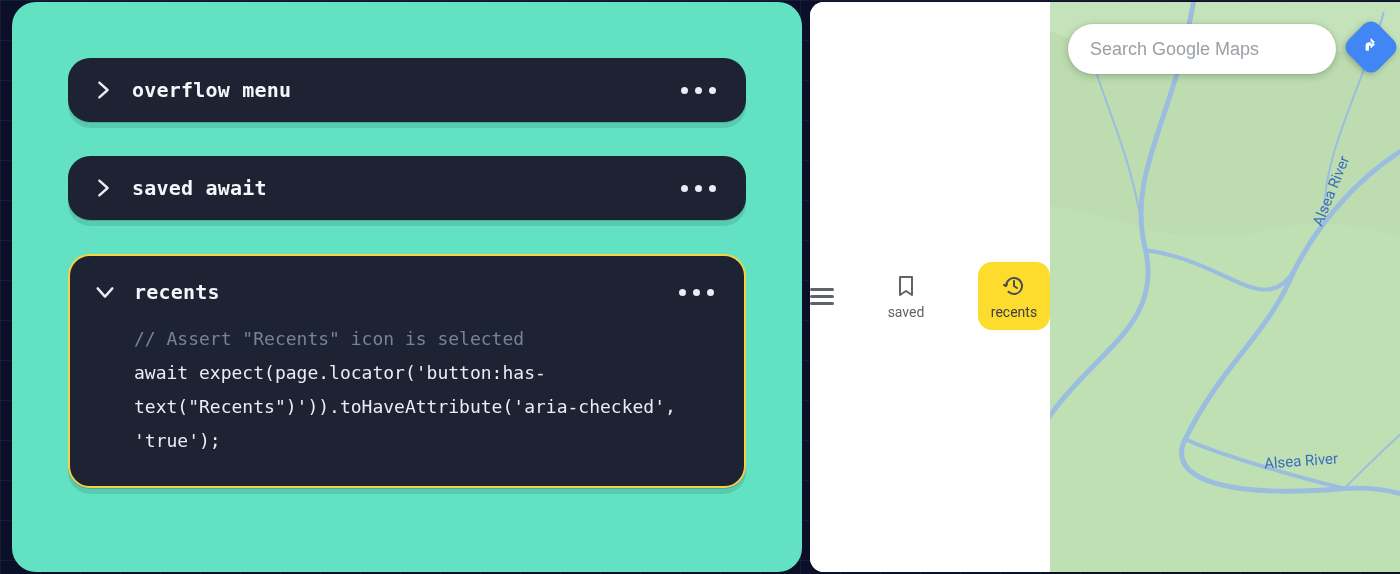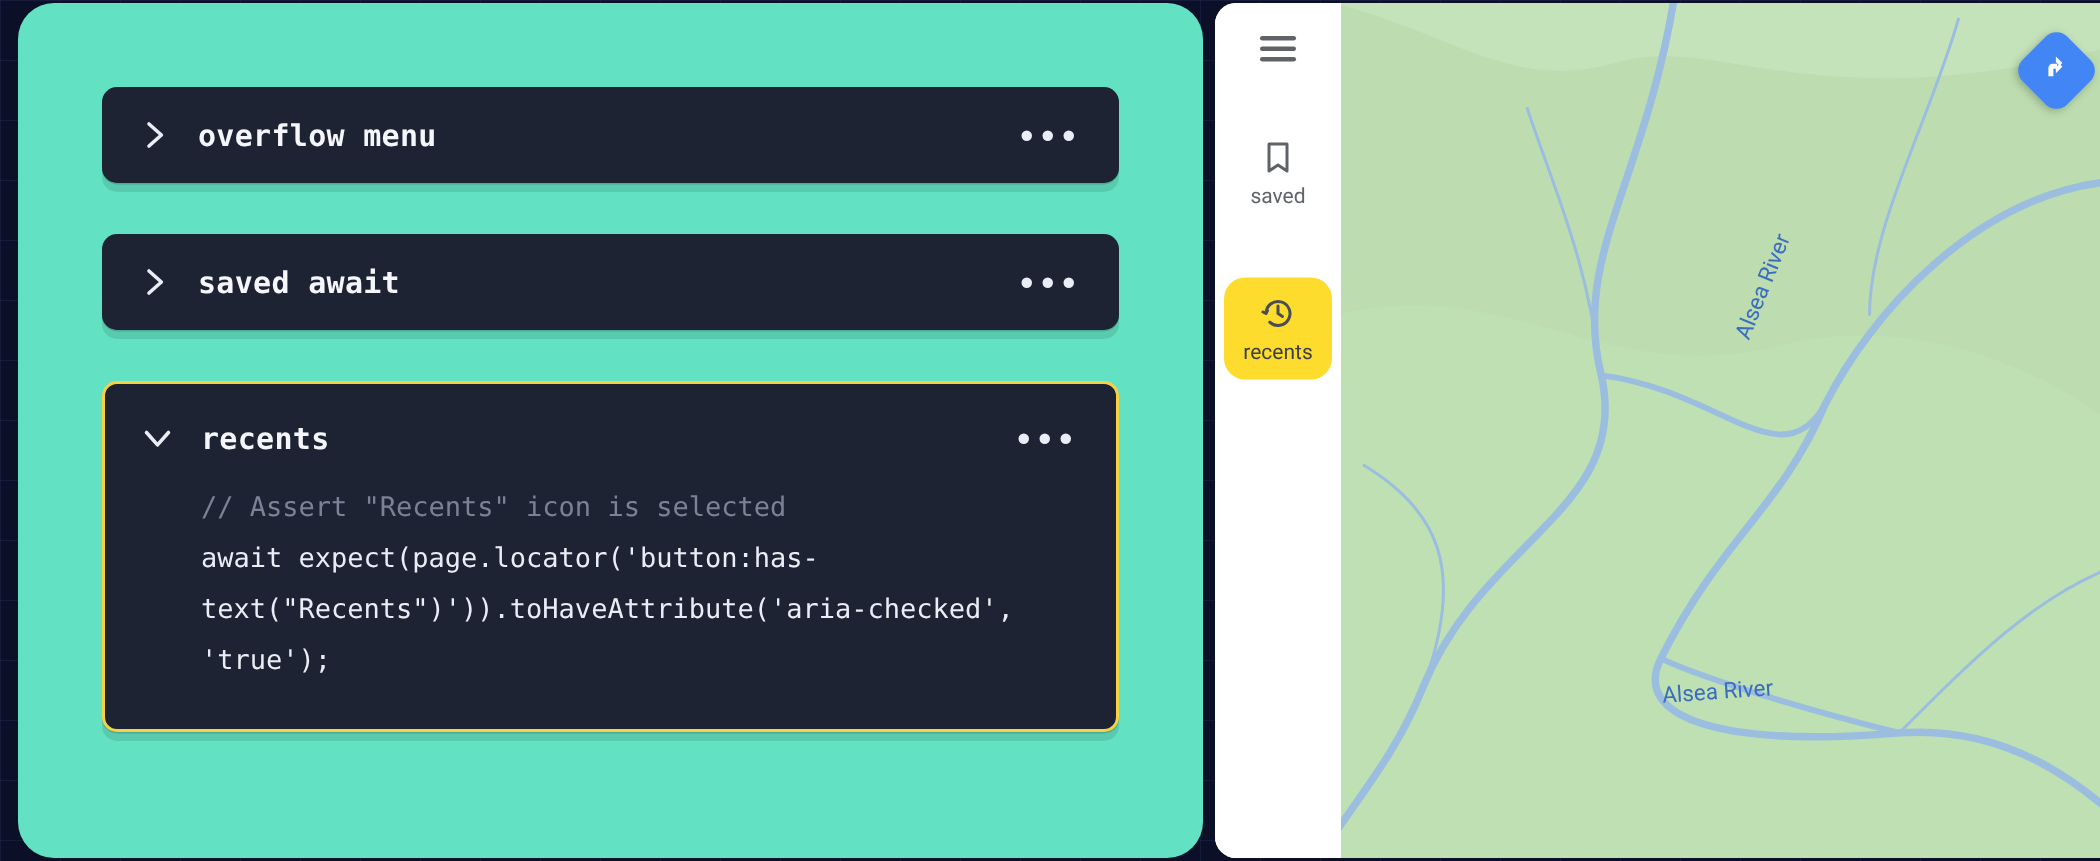--- a/index.html
+++ b/index.html
@@ -30,21 +30,21 @@
     border-radius: 24px;
     padding: 56px 56px 48px 56px;
     display: flex;
     flex-direction: column;
     gap: 34px;
   }
 
   .row {
     background: #1d2333;
     color: #f4f6fb;
-    border-radius: 10px;
+    border-radius: 22px;
     padding: 20px 30px 20px 24px;
     box-shadow: 0 6px 0 rgba(0,0,0,.10), 0 1px 0 rgba(0,0,0,.15);
   }
   .row-header {
     display: flex;
     align-items: center;
     gap: 18px;
   }
   .row-title {
     font-size: 20px;
@@ -91,21 +91,21 @@
     border-bottom-left-radius: 14px;
     overflow: hidden;
     display: flex;
     background: #fff;
   }
 
   .map-sidebar {
     flex: 0 0 84px;
     background: #ffffff;
     display: flex;
-    flex-direction: column;
+    flex-direction: row;
     align-items: center;
     padding-top: 18px;
     gap: 36px;
     color: #5f6368;
     font-family: Roboto, Arial, sans-serif;
     font-size: 13px;
   }
   .hamburger { cursor: pointer; }
   .hamburger div { width: 24px; height: 3px; background: #5f6368; border-radius: 2px; margin: 4px 0; }
 
@@ -266,20 +266,29 @@
 
         <path d="M420 10 C 400 80, 360 150, 360 210" fill="none" stroke="#9bbde0" stroke-width="2"></path>
         <path d="M130 70 C 150 130, 170 170, 180 250" fill="none" stroke="#9bbde0" stroke-width="2"></path>
         <path d="M20 310 C 70 340, 90 380, 60 460" fill="none" stroke="#9bbde0" stroke-width="2"></path>
         <path d="M520 380 C 470 400, 430 440, 380 490" fill="none" stroke="#9bbde0" stroke-width="2"></path>
       </svg>
 
       <div class="river-label" style="top:180px; left:244px; transform:rotate(-68deg);">Alsea River</div>
       <div class="river-label" style="top:450px; left:214px; transform:rotate(-4deg);">Alsea River</div>
 
+      <div class="search-pill">
+        <input type="text" placeholder="Search Google Maps" style="">
+        <span class="search-icon">
+          <svg viewBox="0 0 24 24">
+              <circle cx="10" cy="10" r="7"></circle>
+              <path d="M21 21l-5.5-5.5"></path>
+            </svg>
+        </span>
+      </div>
 
       <div class="directions-btn">
         <svg viewBox="0 0 24 24">
             <path d="M12 2l4 4-4 4V7H9a3 3 0 0 0-3 3v6h3v-6h3v3l4-4-4-4z" fill="#fff"></path>
           </svg>
       </div>
     </div>
   </div>
 
 </div>

